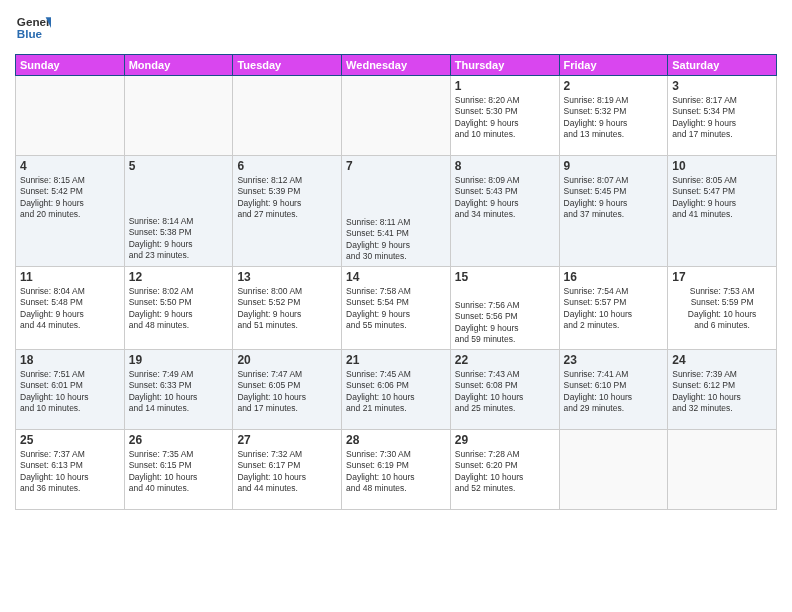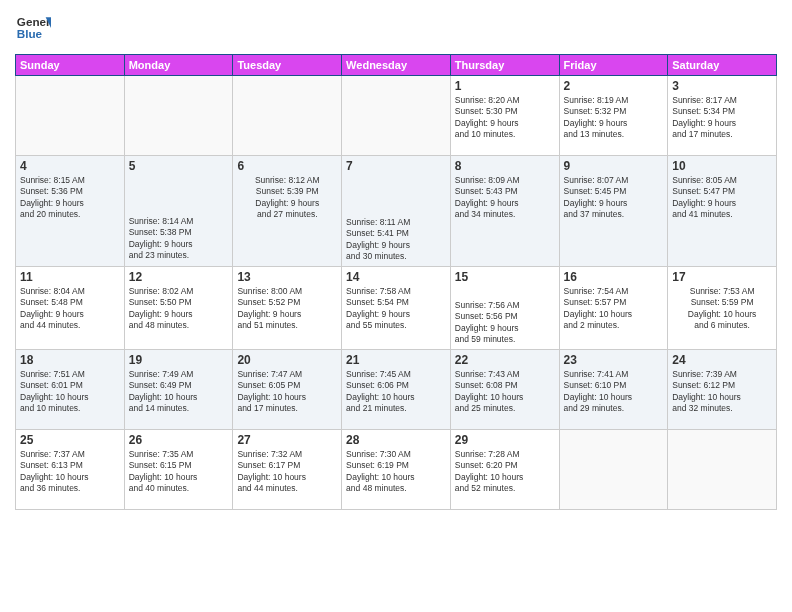--- a/index.html
+++ b/index.html
@@ -143,34 +143,34 @@
             <div class="day-info" style="white-space: pre-line;">Sunrise: 8:17 AM
 Sunset: 5:34 PM
 Daylight: 9 hours
 and 17 minutes.</div>
           </td>
         </tr>
         <tr class="row-shaded">
           <td>
             <span class="day-number">4</span>
             <div class="day-info" style="white-space: pre-line;">Sunrise: 8:15 AM
-Sunset: 5:36 PM
+Sunset: 5:42 PM
 Daylight: 9 hours
 and 20 minutes.</div>
           </td>
           <td>
             <span class="day-number">5</span>
             <div class="day-info" style="white-space: pre-line; margin-top: 43px;">Sunrise: 8:14 AM
 Sunset: 5:38 PM
 Daylight: 9 hours
 and 23 minutes.</div>
           </td>
           <td>
             <span class="day-number">6</span>
-            <div class="day-info" style="white-space: pre-line; text-align: center;">Sunrise: 8:12 AM
+            <div class="day-info" style="white-space: pre-line;">Sunrise: 8:12 AM
 Sunset: 5:39 PM
 Daylight: 9 hours
 and 27 minutes.</div>
           </td>
           <td>
             <span class="day-number">7</span>
             <div class="day-info" style="white-space: pre-line; margin-top: 44px;">Sunrise: 8:11 AM
 Sunset: 5:41 PM
 Daylight: 9 hours
 and 30 minutes.</div>
@@ -252,21 +252,21 @@
           <td>
             <span class="day-number">18</span>
             <div class="day-info" style="white-space: pre-line;">Sunrise: 7:51 AM
 Sunset: 6:01 PM
 Daylight: 10 hours
 and 10 minutes.</div>
           </td>
           <td>
             <span class="day-number">19</span>
             <div class="day-info" style="white-space: pre-line;">Sunrise: 7:49 AM
-Sunset: 6:49 PM
+Sunset: 6:33 PM
 Daylight: 10 hours
 and 14 minutes.</div>
           </td>
           <td>
             <span class="day-number">20</span>
             <div class="day-info" style="white-space: pre-line;">Sunrise: 7:47 AM
 Sunset: 6:05 PM
 Daylight: 10 hours
 and 17 minutes.</div>
           </td>

